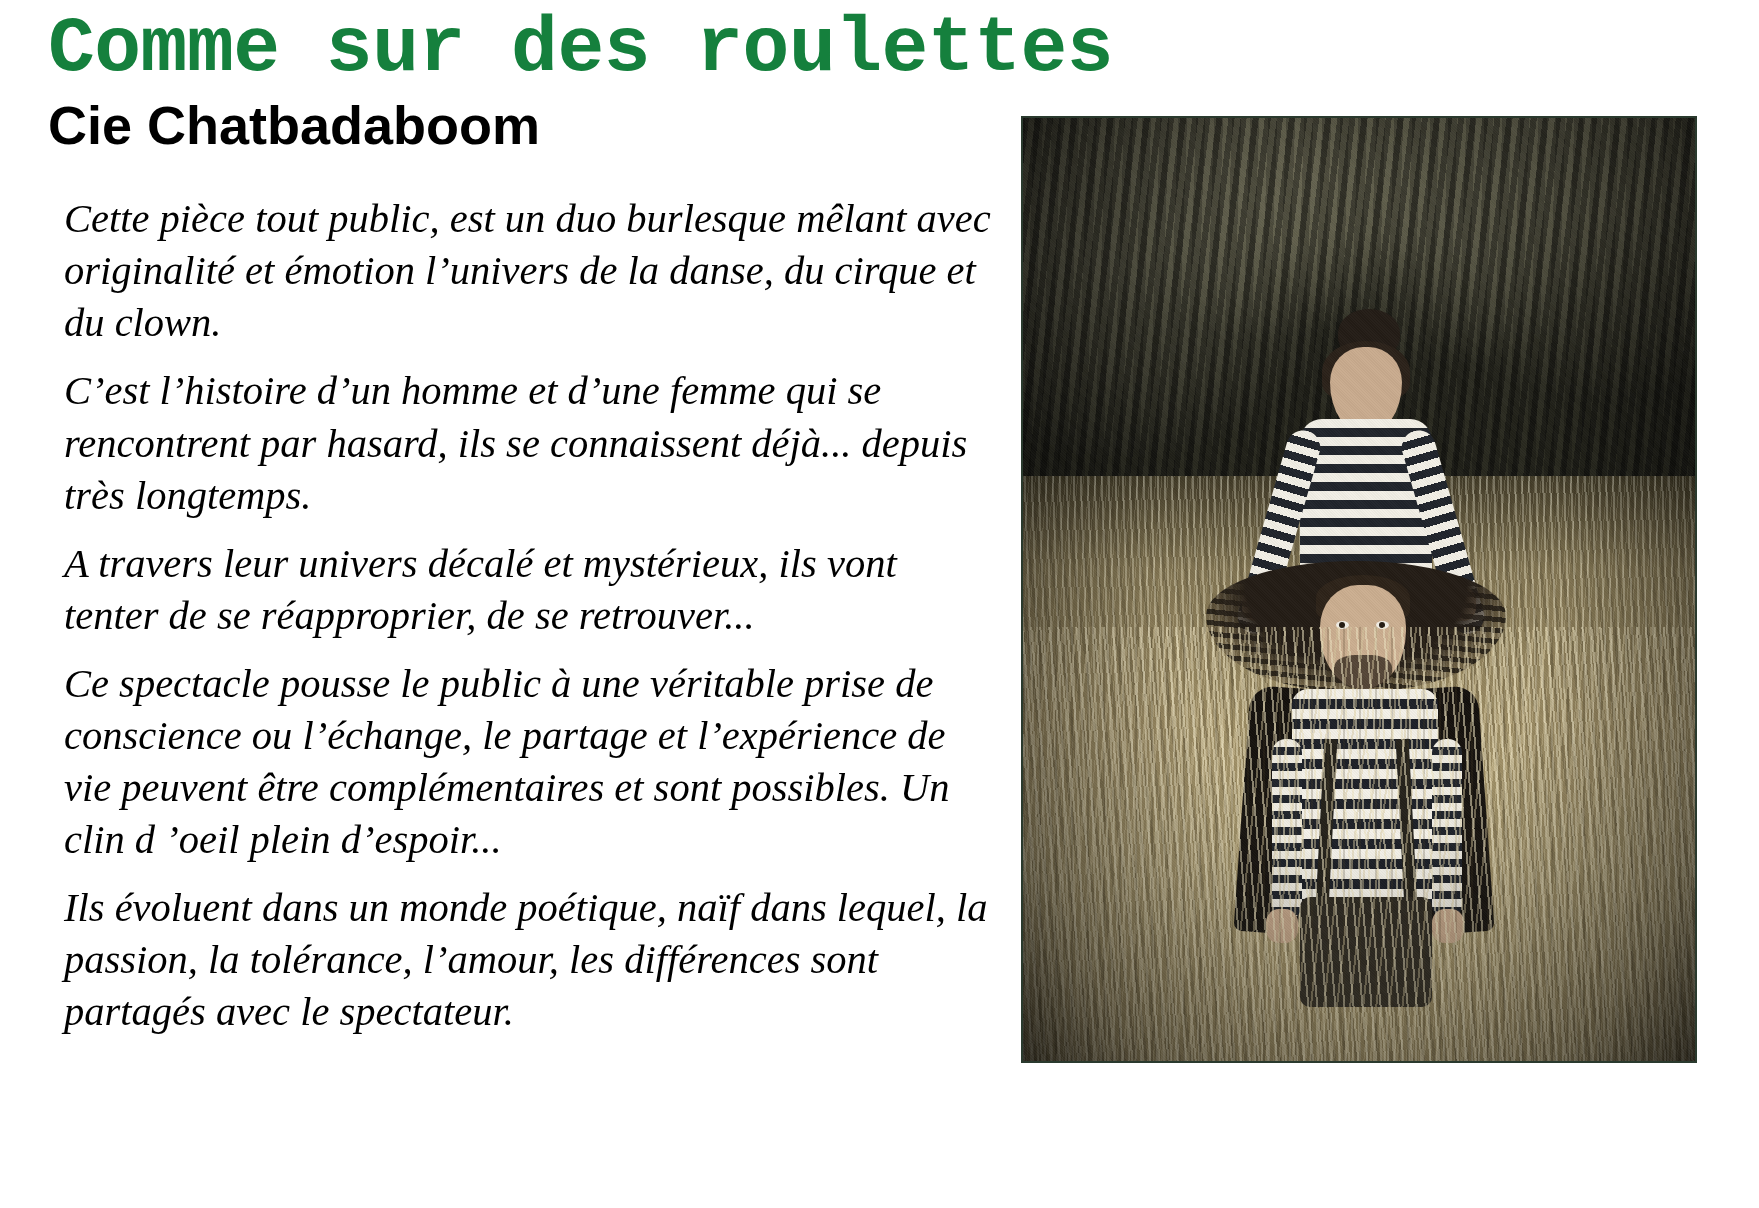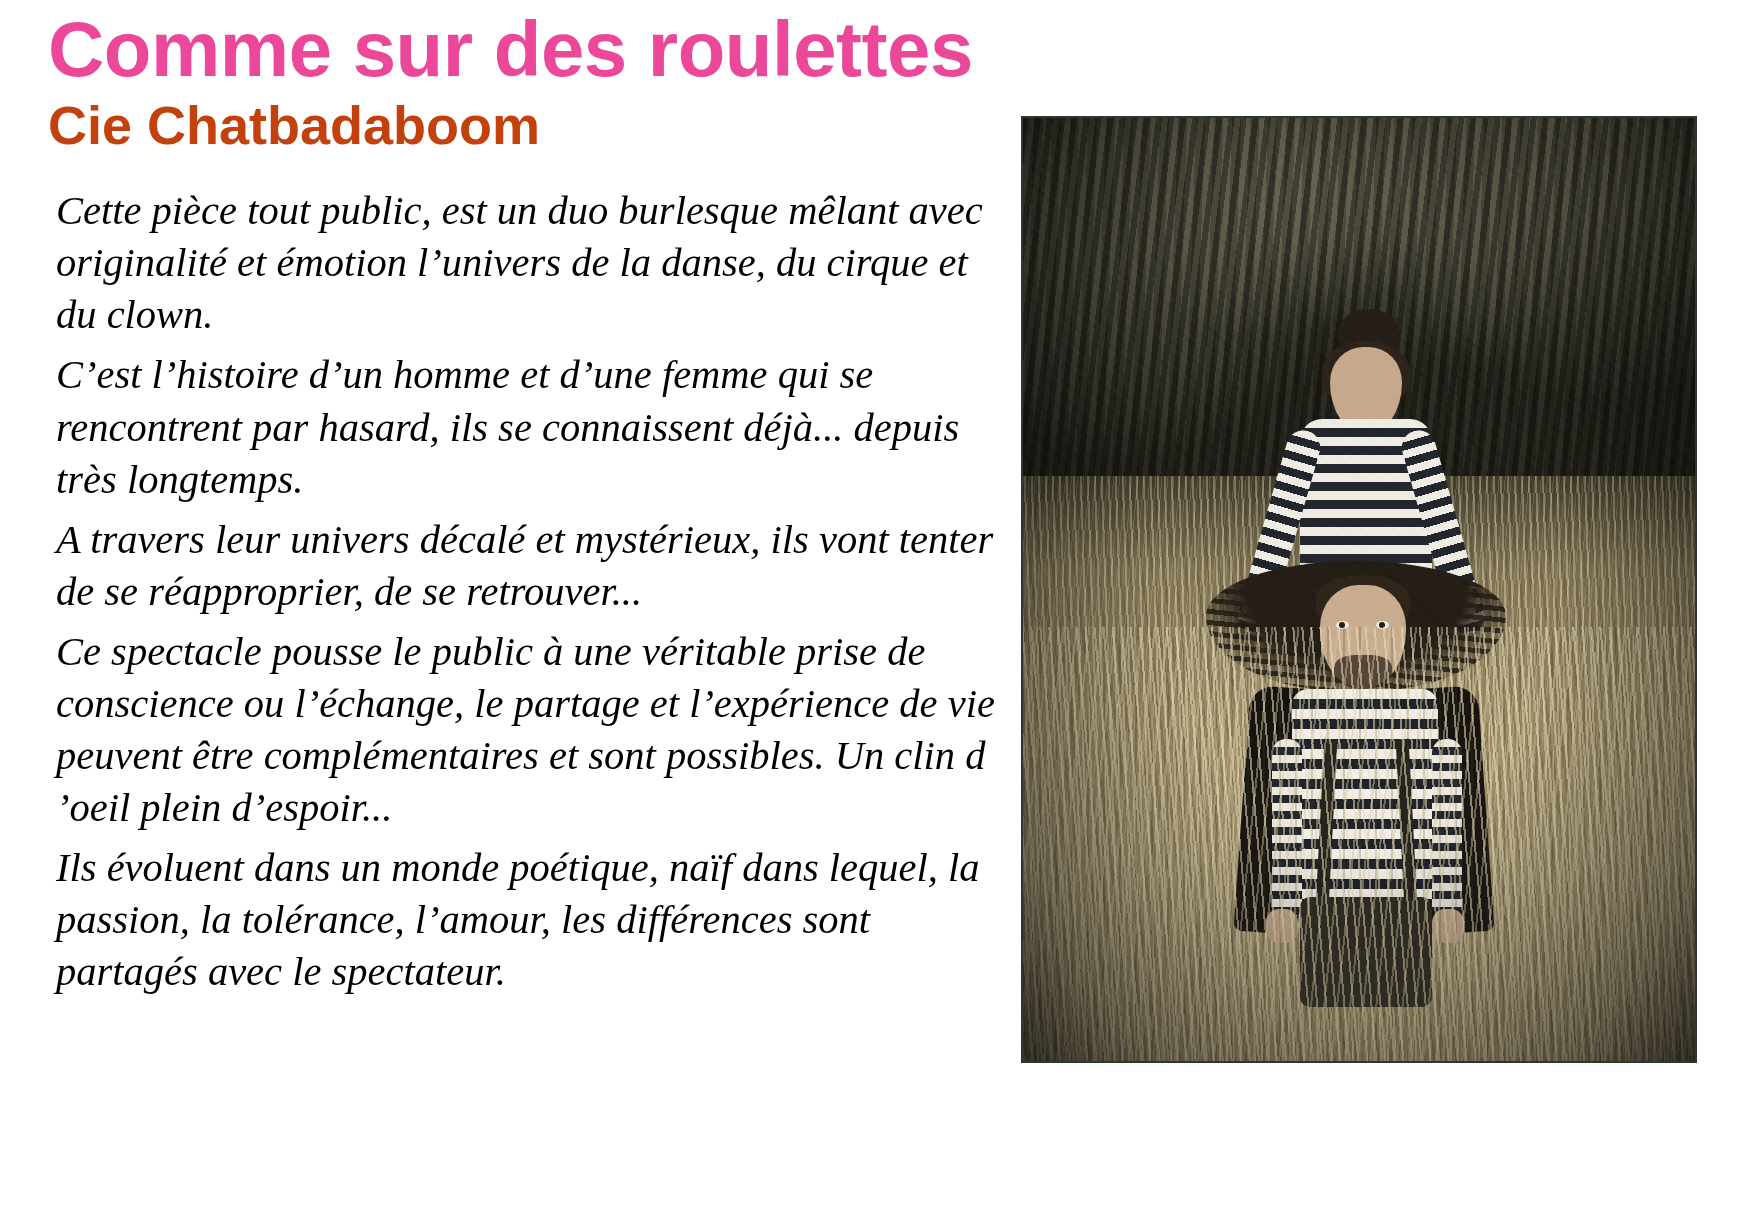--- a/index.html
+++ b/index.html
@@ -19,52 +19,52 @@
     height: 1208px;
     background: #ffffff;
   }
   .text-column {
     position: absolute;
     left: 48px;
     top: 0px;
     width: 1000px;
   }
   .title {
-    color: #ec4899;
-    font-family: Liberation Sans, sans-serif;
+    color: #15803d;
+    font-family: Liberation Mono, monospace;
     font-weight: bold;
     font-size: 78px;
     line-height: 1.0;
     letter-spacing: -0.5px;
     margin: 0;
     padding-top: 10px;
     white-space: nowrap;
   }
   .subtitle {
-    color: #c2410c;
+    color: #000000;
     font-family: "Liberation Sans", sans-serif;
     font-weight: bold;
     font-size: 54px;
     line-height: 1.1;
     margin: 0;
     padding-top: 8px;
     white-space: nowrap;
   }
   .body-text {
     margin: 0;
     padding-top: 22px;
     font-family: "Liberation Serif", serif;
     font-style: italic;
     font-size: 40.5px;
     line-height: 1.285;
     color: #000000;
     width: 960px;
   }
   .body-text p {
-    margin: 8px;
+    margin: 16px;
   }
   .photo-frame {
     position: absolute;
     left: 1023px;
     top: 118px;
     width: 672px;
     height: 943px;
     background: #0d0d0d;
     box-shadow: 0 0 0 2px #2a3a2e;
     overflow: hidden;

